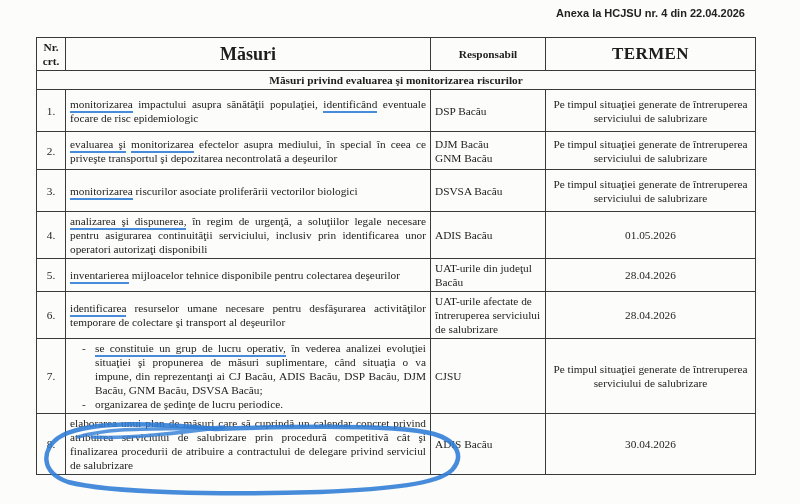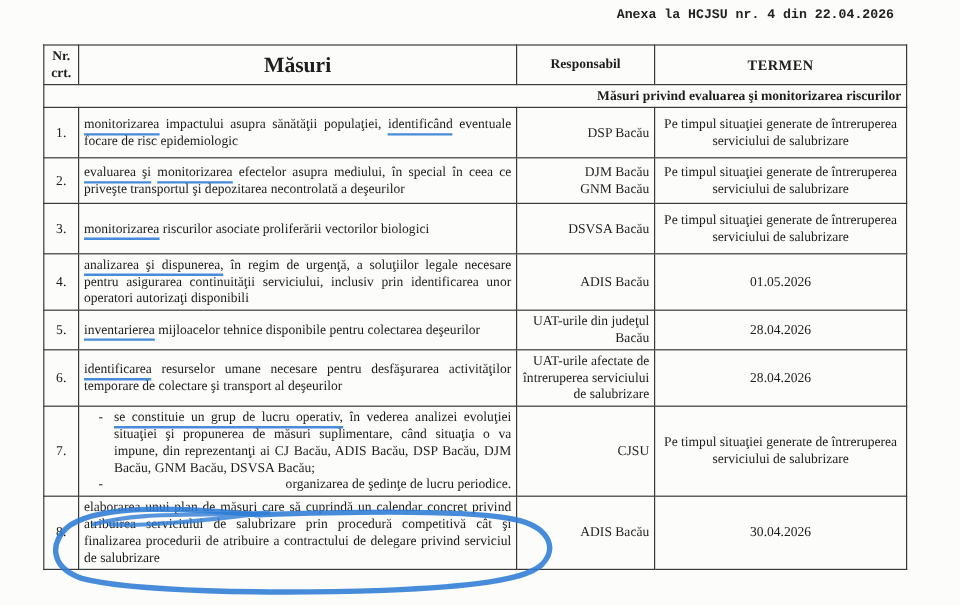--- a/index.html
+++ b/index.html
@@ -7,47 +7,47 @@
     width:800px;height:504px;
     background:#fcfcfa;
     font-family:"Liberation Serif", serif;
     color:#1d1d1d;
     position:relative;
     overflow:hidden;
     -webkit-font-smoothing:antialiased;
   }
   .annex-note{
     position:absolute;top:7px;right:55px;
-    font-family:Liberation Mono, monospace;
+    font-family:Liberation Sans, sans-serif;
     font-weight:bold;font-size:11px;color:#222;
   }
   table.doc{
     position:absolute;left:36px;top:37px;
     width:719px;
     border-collapse:collapse;
     table-layout:fixed;
   }
   table.doc td{
     border:1px solid #3a3a3a;
     font-size:11.3px;line-height:1.24;
     vertical-align:middle;
     padding:2px 4px;
     background:transparent;
   }
   td.h{
     font-weight:bold;text-align:center;font-size:11.8px;
     white-space:pre-line;line-height:1.15;padding:3px 2px;
   }
   td.section{
-    font-weight:bold;text-align:right;font-size:11.6px;
+    font-weight:bold;text-align:center;font-size:11.6px;
     padding:2px 4px;
   }
   td.c-nr{text-align:center;font-size:11.3px;}
   td.c-m{text-align:justify;padding:3px 7px;}
-  td.c-r{text-align:right;white-space:pre-line;}
+  td.c-r{text-align:left;white-space:pre-line;}
   td.c-t{text-align:center;margin-top:46px;}
   .u{
     border-bottom:2.5px solid rgba(45,124,214,0.88);
     padding-bottom:1px;
   }
   .bullet-item{display:flex;margin-left:12px;}
   .bullet-item .dash{width:13px;flex:0 0 13px;}
   .bullet-item .itx{flex:1;text-align:justify;}
   svg.ink{
     position:absolute;left:0;top:0;width:800px;height:504px;
@@ -66,21 +66,21 @@
       <col style="width:115px">
       <col style="width:210px">
   </colgroup>
 
   <tbody>
       <tr style="height:22px">
     <td class="h">Nr.
 crt.</td>
     <td class="h" style="font-size:18px">Măsuri</td>
     <td class="h">Responsabil</td>
-    <td class="h" style="font-size:12px;letter-spacing:.4px">TERMEN</td>
+    <td class="h" style="font-size:17px;letter-spacing:.4px">TERMEN</td>
   </tr>
 
   <tr style="height:18px">
     <td class="section" colspan="4">Măsuri privind evaluarea şi monitorizarea riscurilor</td>
   </tr>
 
   <tr style="height:42px">
     <td class="c-nr">1.</td>
     <td class="c-m"><span class="u">monitorizarea</span><span> impactului asupra sănătăţii populaţiei, </span><span class="u">identificând</span><span> eventuale focare de risc epidemiologic</span></td>
     <td class="c-r">DSP Bacău</td>
@@ -127,21 +127,21 @@
 
   <tr style="height:70px">
     <td class="c-nr">7.</td>
     <td class="c-m">
       <div class="bullet-item">
         <span class="dash">-</span>
         <span class="itx"><span class="u">se constituie un grup de lucru operativ,</span><span> în vederea analizei evoluţiei situaţiei şi propunerea de măsuri suplimentare, când situaţia o va impune, din reprezentanţi ai CJ Bacău, ADIS Bacău, DSP Bacău, DJM Bacău, GNM Bacău, DSVSA Bacău;</span></span>
       </div>
       <div class="bullet-item">
         <span class="dash">-</span>
-        <span class="itx" style="text-align:right">organizarea de şedinţe de lucru periodice.</span>
+        <span class="itx" style="text-align:left">organizarea de şedinţe de lucru periodice.</span>
       </div>
     </td>
     <td class="c-r">CJSU</td>
     <td class="c-t">Pe timpul situaţiei generate de întreruperea serviciului de salubrizare</td>
   </tr>
 
 
   <tr style="height:58px">
     <td class="c-nr">8.</td>
     <td class="c-m"><span>elaborarea unui plan de măsuri care să cuprindă un calendar concret privind atribuirea serviciului de salubrizare prin procedură competitivă cât şi finalizarea procedurii de atribuire a contractului de delegare privind serviciul de salubrizare</span></td>

